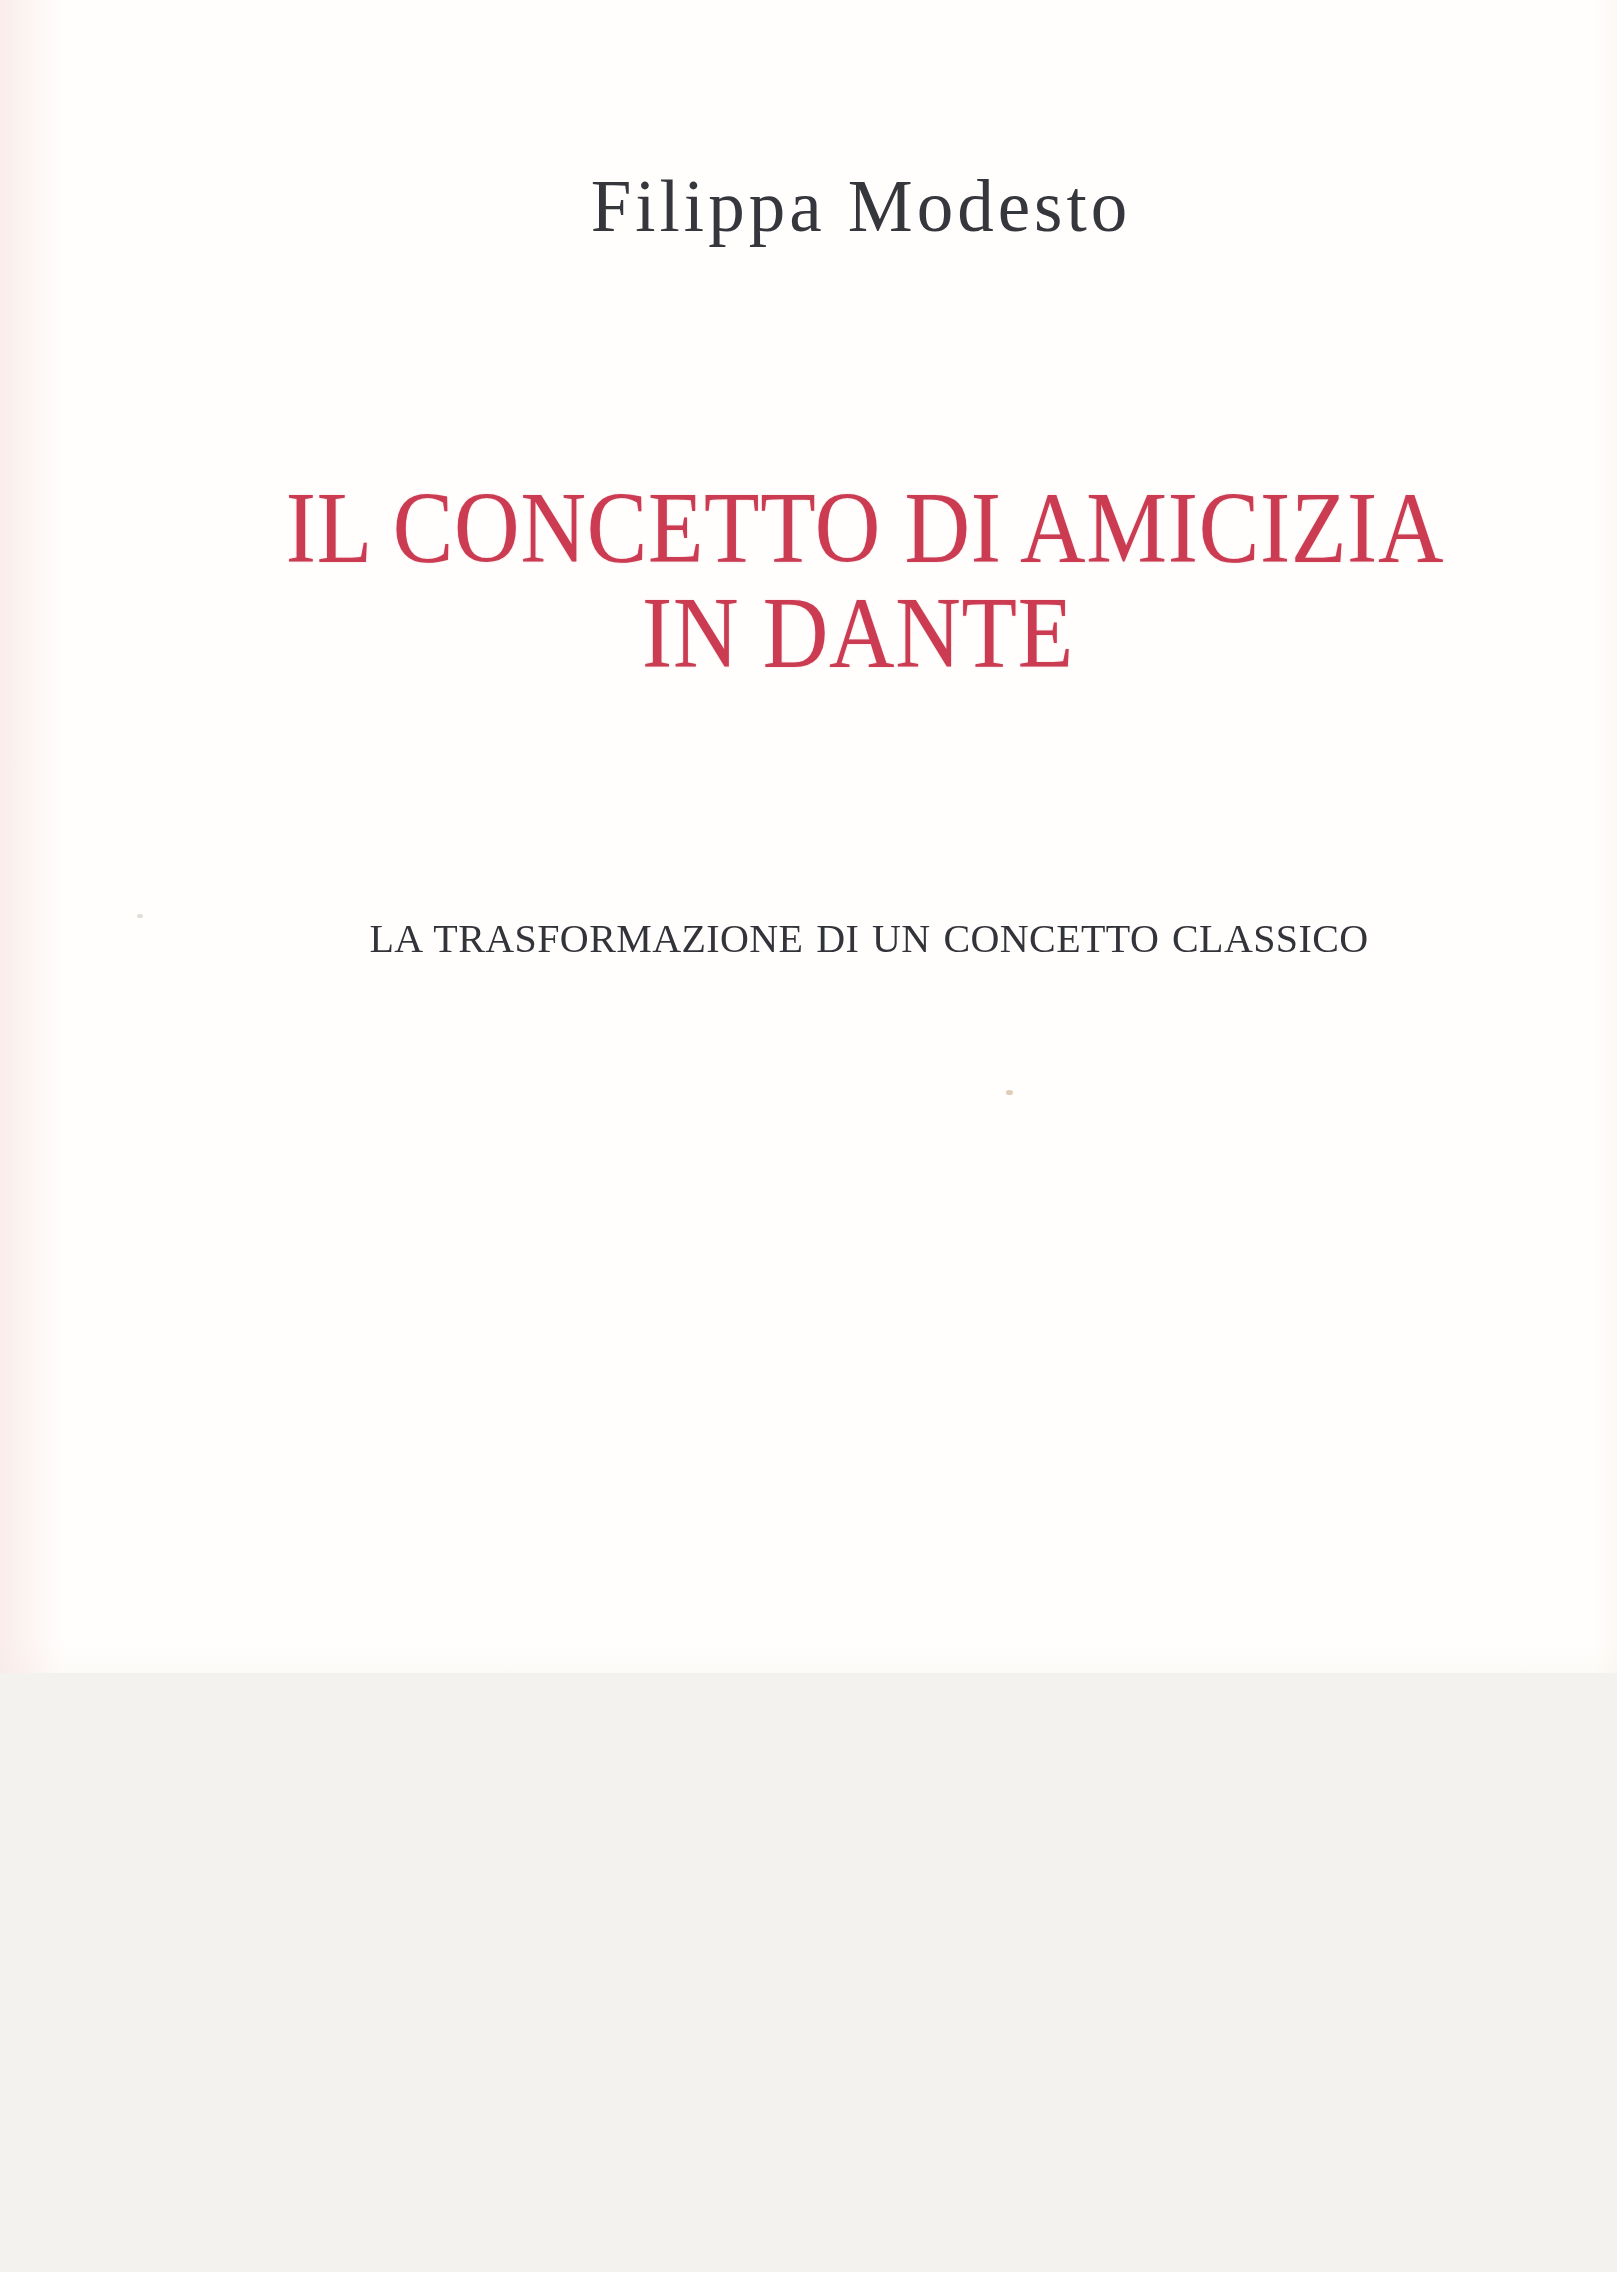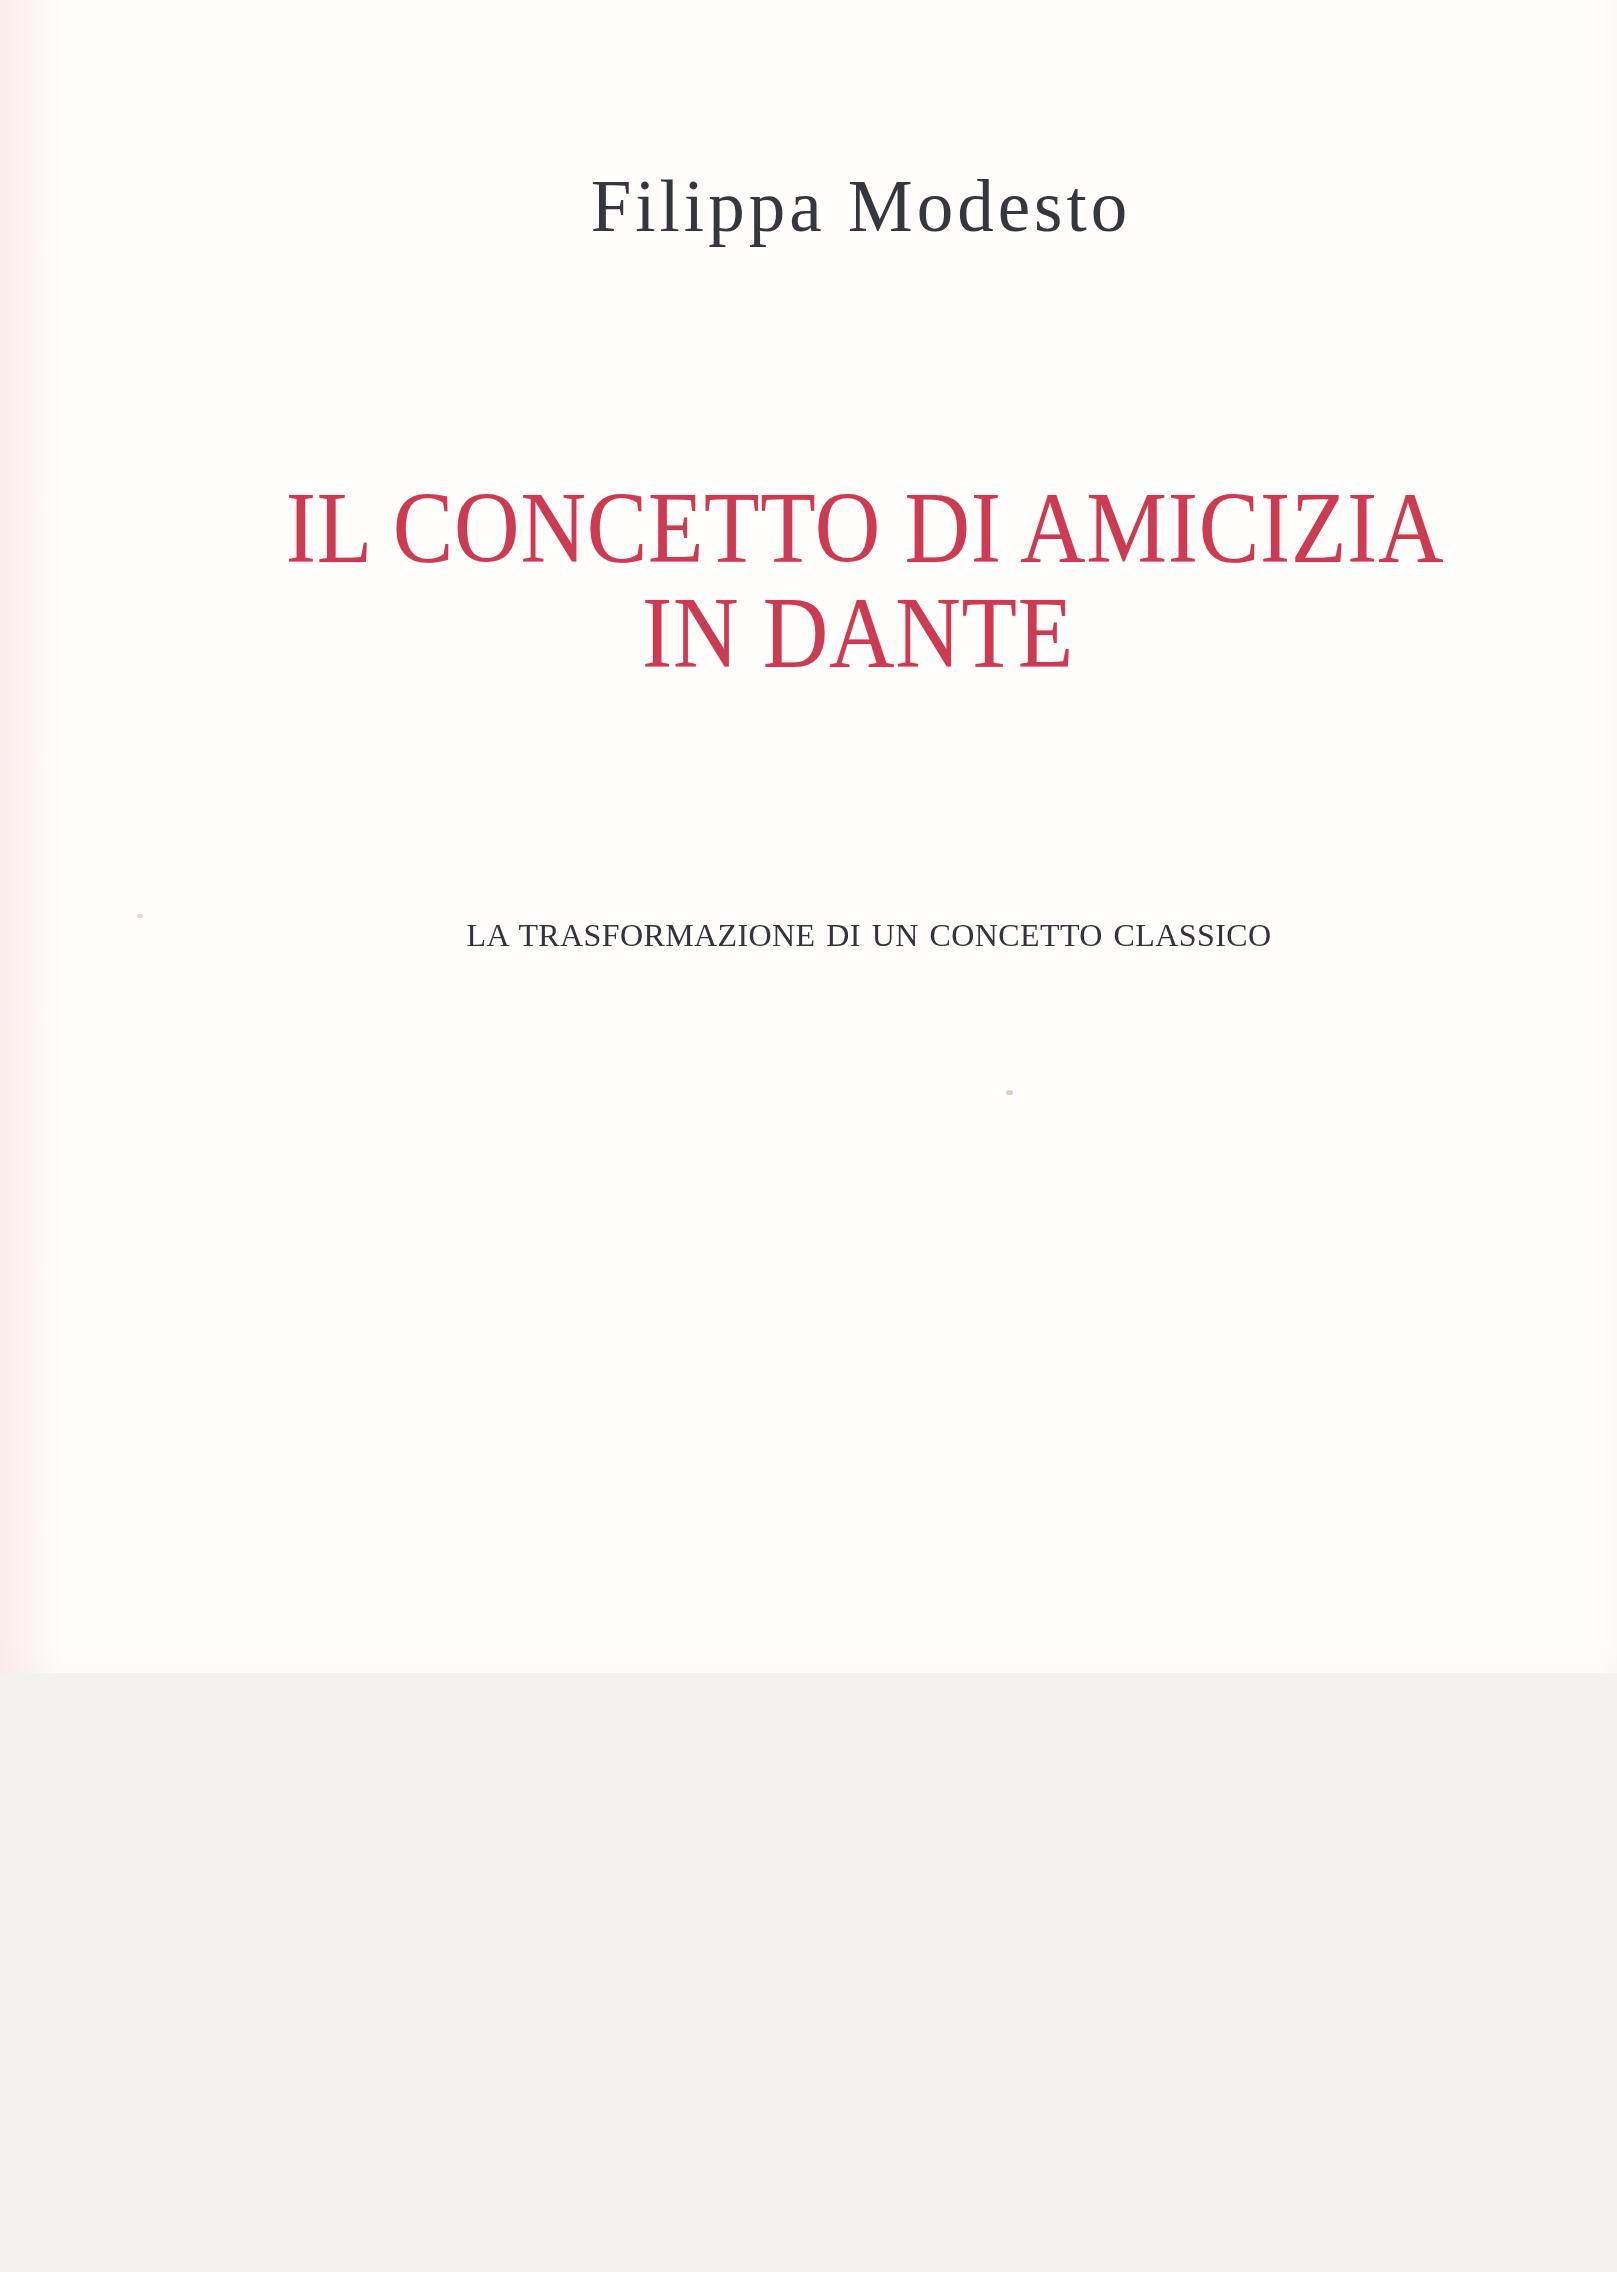--- a/index.html
+++ b/index.html
@@ -42,21 +42,21 @@
     color:var(--title-red,#cb3b52);
     transform:translateX(-50%) scaleX(.89);
     transform-origin:center top;
     text-shadow:0 0 1.6px rgba(203,59,82,.35);
   }
   .title-line-1{top:477px;left:865px;}
   .title-line-2{top:582px;left:858px;}
   .subtitle{
     top:919px;left:869px;
     transform:translateX(-50%);
-    font-size:32px;
+    font-size:40px;
     letter-spacing:0.4px;
     word-spacing:2.4px;
     color:var(--subtitle-ink,#33333a);
   }
   .logo{
     position:absolute;
     left:722px;top:1865px;
     width:266px;height:235px;
     color:var(--logo-ink,#1e1e20);
   }

